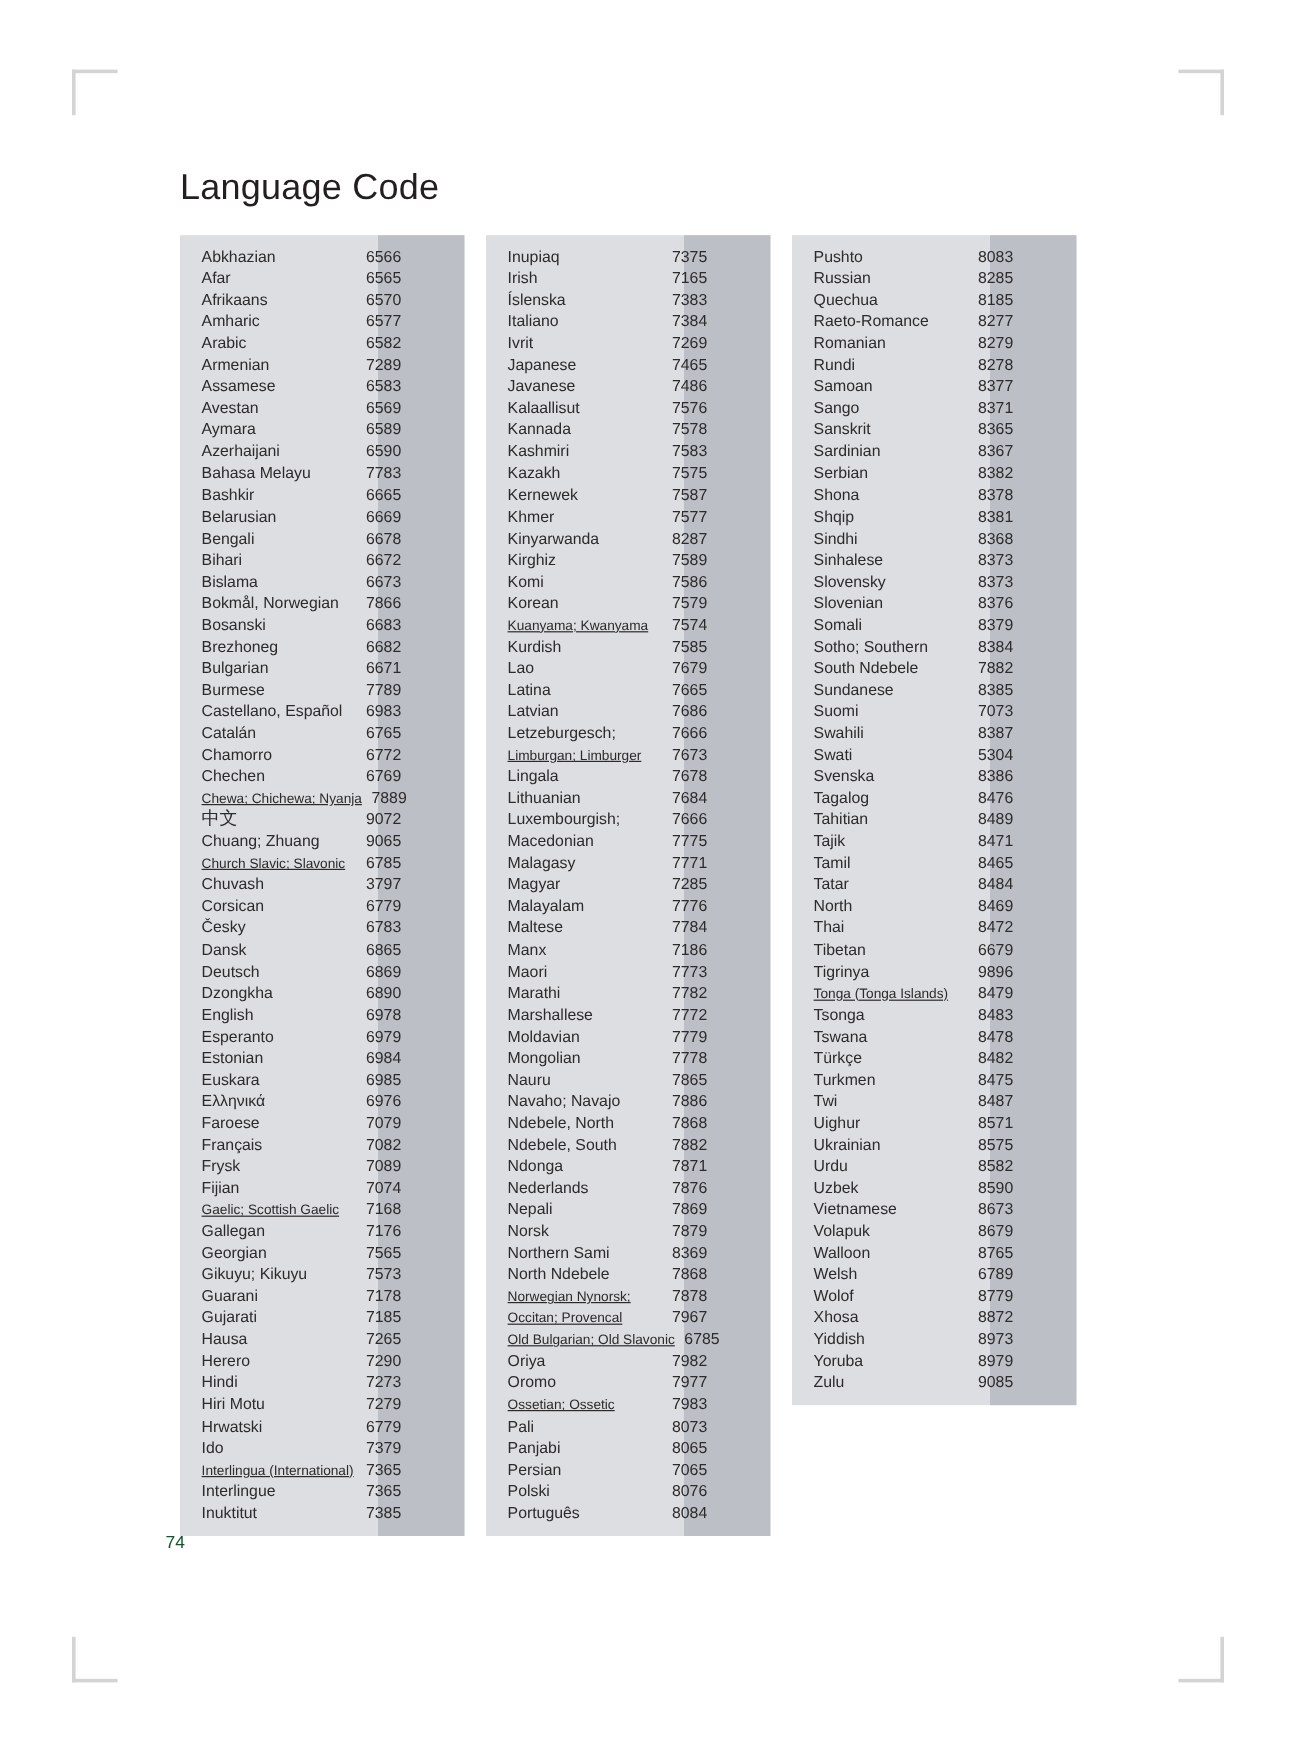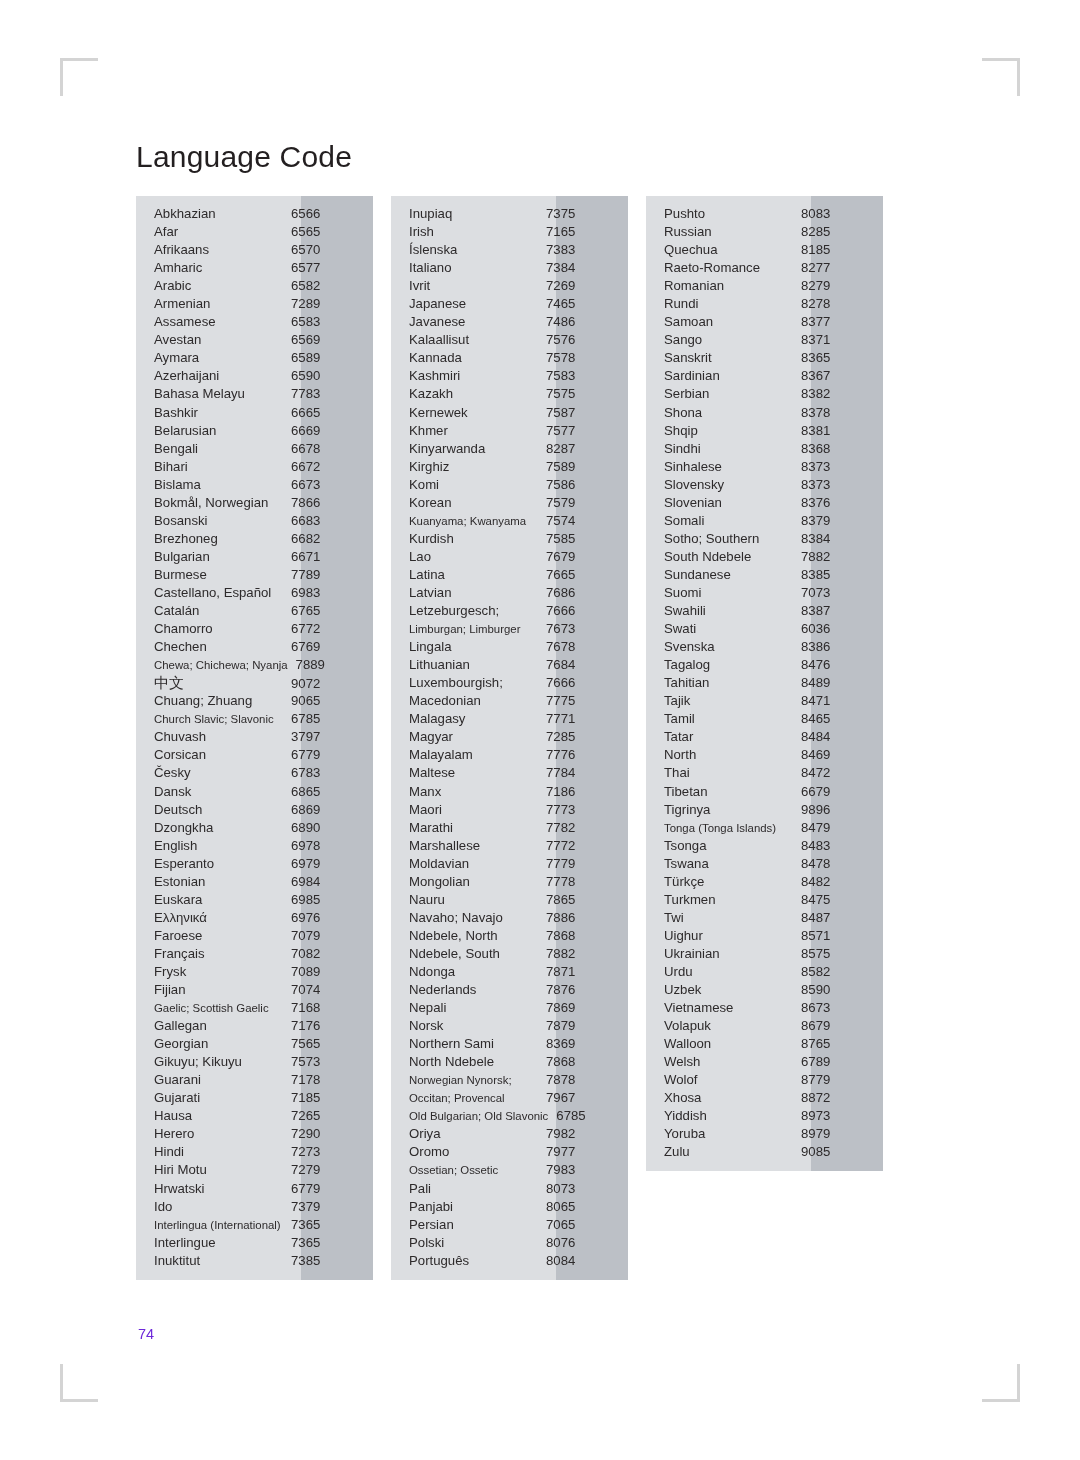--- a/index.html
+++ b/index.html
@@ -44,21 +44,21 @@
   .crop-bl::before { left: 0; bottom: 0; }
   .crop-bl::after  { left: 0; bottom: 0; }
 
   .crop-br { right: 60px;  bottom: 58px;}
   .crop-br::before { right: 0; bottom: 0; }
   .crop-br::after  { right: 0; bottom: 0; }
 
   
   .page {
     position: absolute;
-    left: 136px;
+    left: 150px;
     top: 140px;
     width: 800px;
   }
 
   .page-title {
     font-size: 30px;
     font-weight: 400;
     color: #231f20;
     letter-spacing: 0.2px;
     margin: 0 0 22px 0;
@@ -107,40 +107,40 @@
     flex: 0 0 147px;
     padding-left: 18px;
     box-sizing: border-box;
     font-size: 13.2px;
     color: #2d2a2b;
     white-space: nowrap;
     overflow: visible;
   }
   .row .name.tight {
     font-size: 11.4px;
+    text-decoration: underline;
   }
   .row .name.cjk {
     font-size: 15px;
   }
   .row .code {
     flex: 0 0 auto;
     width: 72px;
     padding-left: 8px;
     box-sizing: border-box;
     font-size: 13.2px;
     color: #2d2a2b;
   }
 
   .page-number {
     position: absolute;
     left: 138px;
     top: 1278px;
     font-size: 14.5px;
-    color: #6d28d9;
-    margin-top: 48px;
+    color: #14532d;
   }
 </style>
 </head>
 <body>
 
 <div class="crop crop-tl"></div>
 <div class="crop crop-tr"></div>
 <div class="crop crop-bl"></div>
 <div class="crop crop-br"></div>
 
@@ -716,21 +716,21 @@
           <div class="row">
             <span class="name">Suomi</span>
             <span class="code">7073</span>
           </div>
           <div class="row">
             <span class="name">Swahili</span>
             <span class="code">8387</span>
           </div>
           <div class="row">
             <span class="name">Swati</span>
-            <span class="code">6036</span>
+            <span class="code">5304</span>
           </div>
           <div class="row">
             <span class="name">Svenska</span>
             <span class="code">8386</span>
           </div>
           <div class="row">
             <span class="name">Tagalog</span>
             <span class="code">8476</span>
           </div>
           <div class="row">

